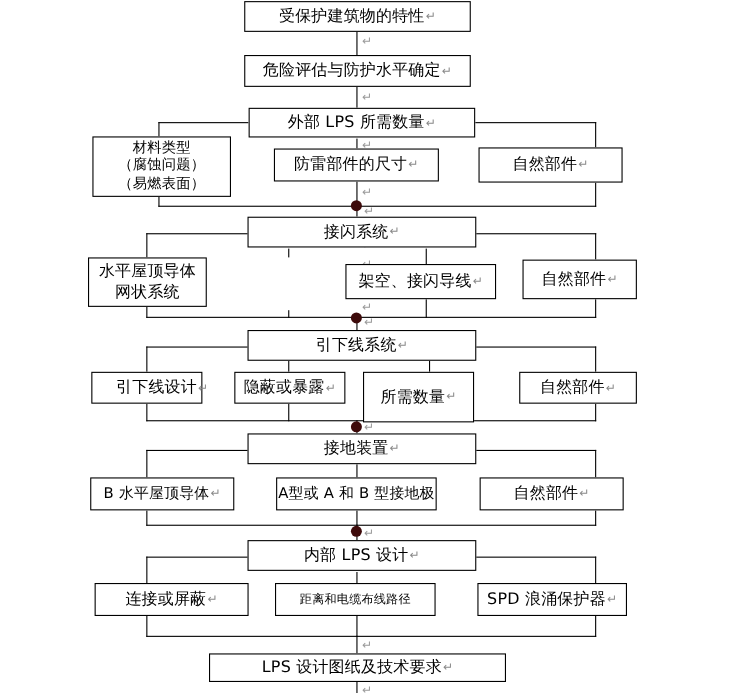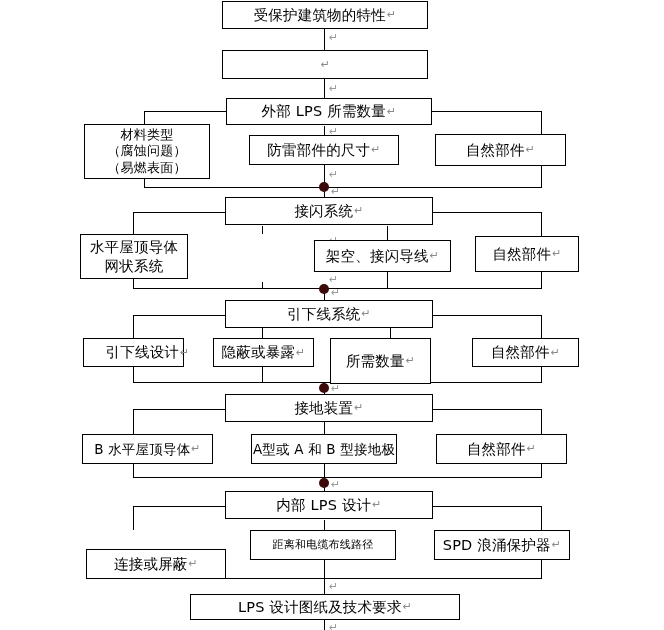--- a/index.html
+++ b/index.html
@@ -163,20 +163,21 @@
   <span class="mark" style="left:331px; top:478px;">↵</span>
   <span class="mark" style="left:329px; top:580px;">↵</span>
   <span class="mark" style="left:329px; top:621px;">↵</span>
 
   <div class="node" style="left:222px; top:1px; width:206px; height:28px;">
     <span class="txt">受保护建筑物的特性</span>
       <span class="pil">↵</span>
   </div>
 
   <div class="node" style="left:222px; top:50px; width:206px; height:29px;">
+    <span class="txt">危险评估与防护水平确定</span>
       <span class="pil">↵</span>
   </div>
 
   <div class="node" style="left:226px; top:98px; width:206px; height:27px;">
     <span class="txt">外部 LPS 所需数量</span>
       <span class="pil">↵</span>
   </div>
 
   <div class="node multiline" style="left:84px; top:124px; width:126px; height:55px; font-size:13px;">
     <span class="txt">材料类型</span>
@@ -257,21 +258,21 @@
   <div class="node" style="left:436px; top:434px; width:131px; height:30px;">
     <span class="txt">自然部件</span>
       <span class="pil">↵</span>
   </div>
 
   <div class="node" style="left:225px; top:491px; width:208px; height:28px;">
     <span class="txt">内部 LPS 设计</span>
       <span class="pil">↵</span>
   </div>
 
-  <div class="node" style="left:86px; top:530px; width:140px; height:30px;margin-top:19px;">
+  <div class="node" style="left:86px; top:530px; width:140px; height:30px;">
     <span class="txt">连接或屏蔽</span>
       <span class="pil">↵</span>
   </div>
 
   <div class="node" style="left:250px; top:530px; width:146px; height:30px; font-size:11px;">
     <span class="txt">距离和电缆布线路径</span>
   </div>
 
   <div class="node" style="left:434px; top:530px; width:136px; height:30px;">
     <span class="txt">SPD 浪涌保护器</span>

